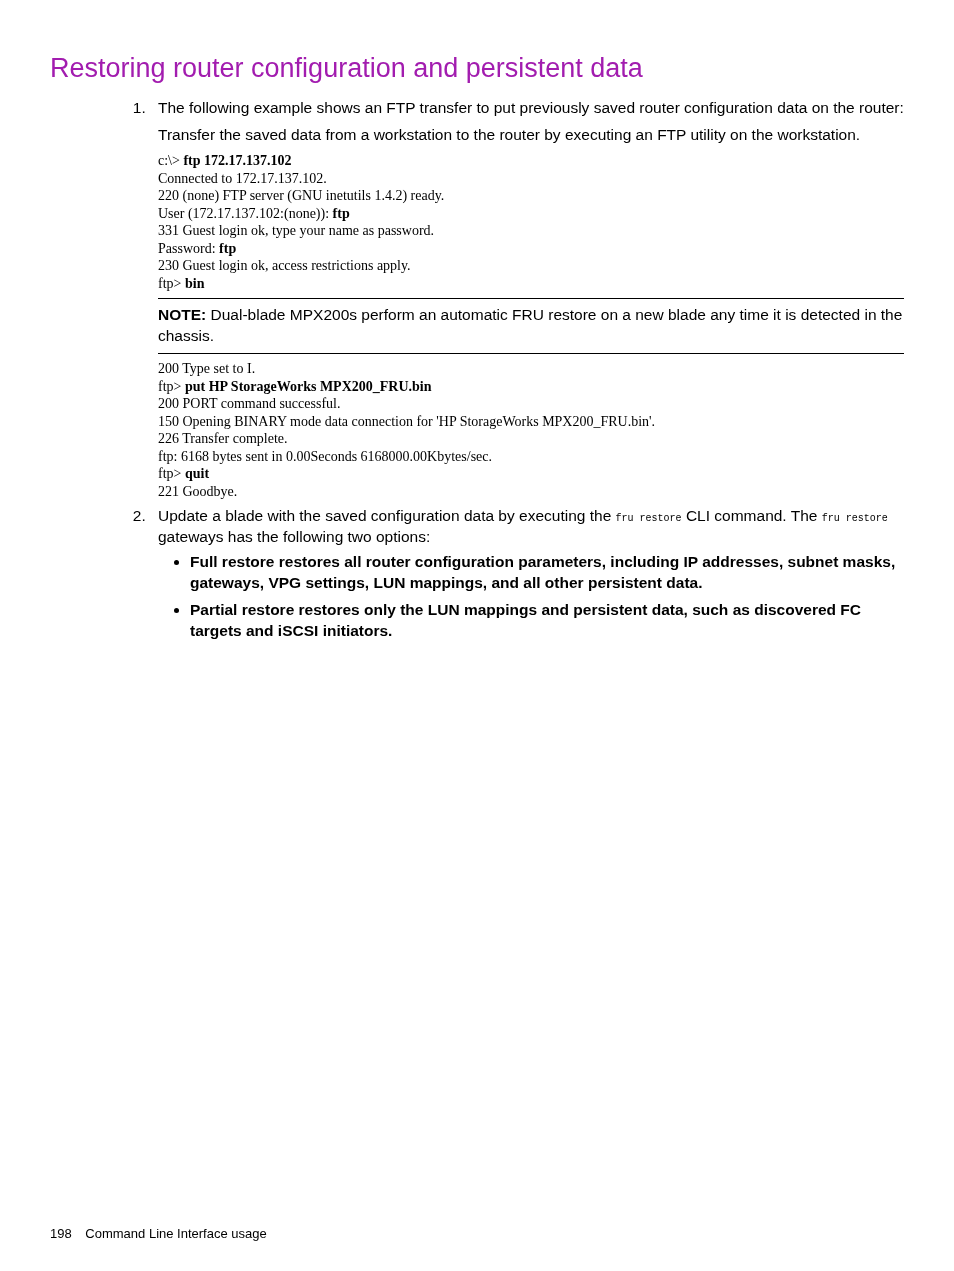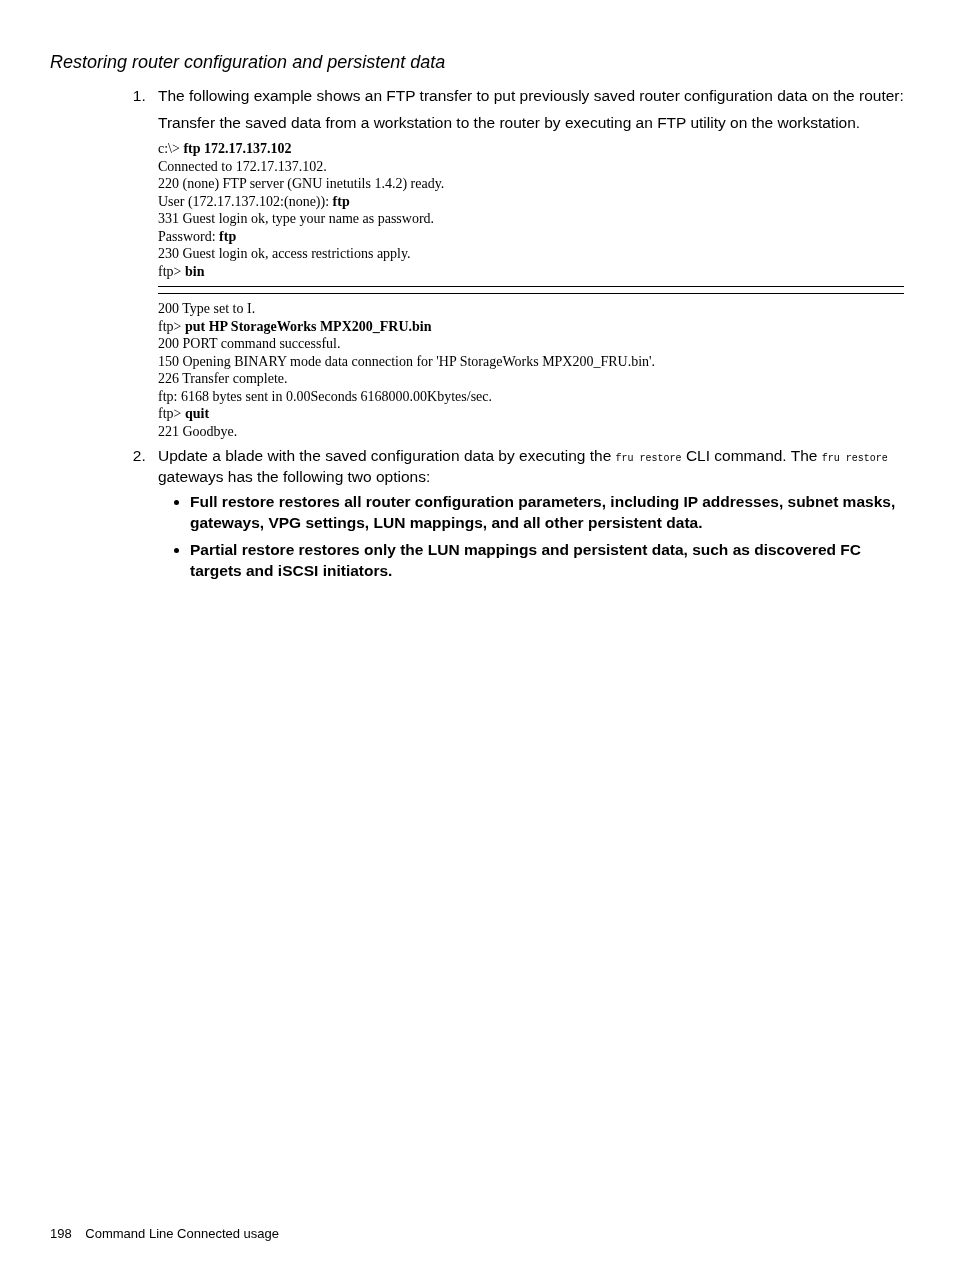--- a/index.html
+++ b/index.html
@@ -10,24 +10,23 @@
     width: 954px;
     height: 1271px;
     box-sizing: border-box;
     position: relative;
     color: #000;
     line-height: 1.35;
   }
   h2 {
     font-family: Arial, Helvetica, sans-serif;
     font-weight: normal;
-    color: #000000;
-    font-size: 18px;
+    color: #a21caf;
+    font-size: 27px;
     margin: 0 0 12px 0;
-    font-style: italic;
   }
   ol {
     margin: 0 0 0 100px;
     padding: 0;
   }
   ol > li {
     margin-bottom: 6px;
     padding-left: 8px;
   }
   p {
@@ -89,20 +88,21 @@
     <p>Transfer the saved data from a workstation to the router by executing an FTP utility on the workstation.</p>
     <div class="mono"><span>c:\&gt; </span><b>ftp 172.17.137.102</b>
 <span>Connected to 172.17.137.102.</span>
 <span>220 (none) FTP server (GNU inetutils 1.4.2) ready.</span>
 <span>User (172.17.137.102:(none)): </span><b>ftp</b>
 <span>331 Guest login ok, type your name as password.</span>
 <span>Password: </span><b>ftp</b>
 <span>230 Guest login ok, access restrictions apply.</span>
 <span>ftp&gt; </span><b>bin</b></div>
     <hr>
+    <div class="note"><span class="note-label">NOTE:</span><span> Dual-blade MPX200s perform an automatic FRU restore on a new blade any time it is detected in the chassis.</span></div>
     <hr>
     <div class="mono"><span>200 Type set to I.</span>
 <span>ftp&gt; </span><b>put HP StorageWorks MPX200_FRU.bin</b>
 <span>200 PORT command successful.</span>
 <span>150 Opening BINARY mode data connection for 'HP StorageWorks MPX200_FRU.bin'.</span>
 <span>226 Transfer complete.</span>
 <span>ftp: 6168 bytes sent in 0.00Seconds 6168000.00Kbytes/sec.</span>
 <span>ftp&gt; </span><b>quit</b>
 <span>221 Goodbye.</span></div>
   </li>
@@ -110,14 +110,14 @@
     <span>Update a blade with the saved configuration data by executing the </span><span class="inline-mono">fru restore</span><span> CLI command. The </span><span class="inline-mono">fru restore</span><span> gateways has the following two options:</span>
     <ul class="bullets">
       <li><b>Full restore</b><span> restores all router configuration parameters, including IP addresses, subnet masks, gateways, VPG settings, LUN mappings, and all other persistent data.</span></li>
       <li><b>Partial restore</b><span> restores only the LUN mappings and persistent data, such as discovered FC targets and iSCSI initiators.</span></li>
     </ul>
   </li>
 </ol>
 
 <div class="footer">
   <span class="page-num">198</span>
-  <span>Command Line Connected usage</span>
+  <span>Command Line Interface usage</span>
 </div>
 
 </body></html>

